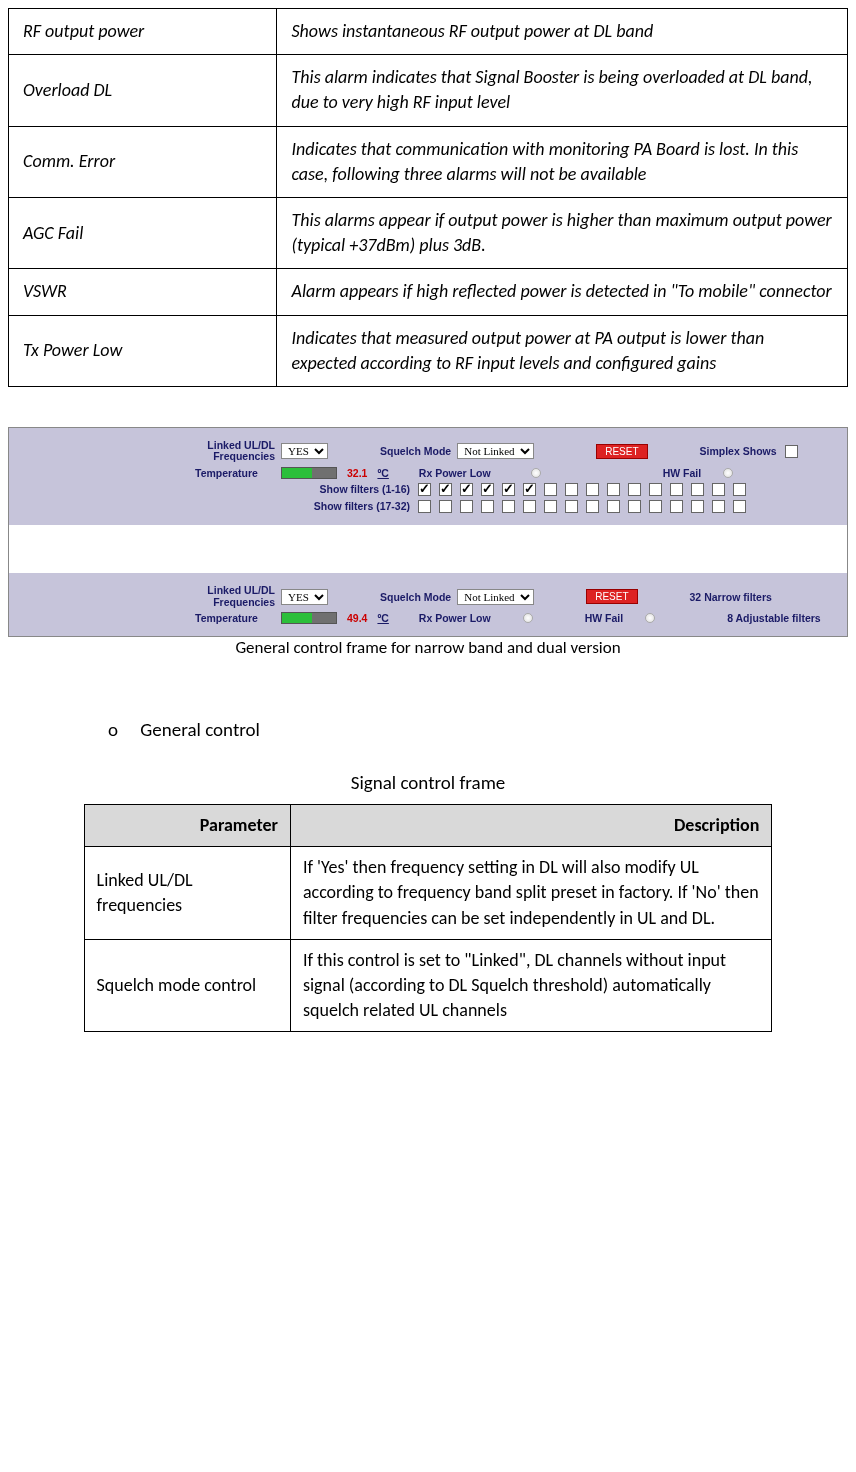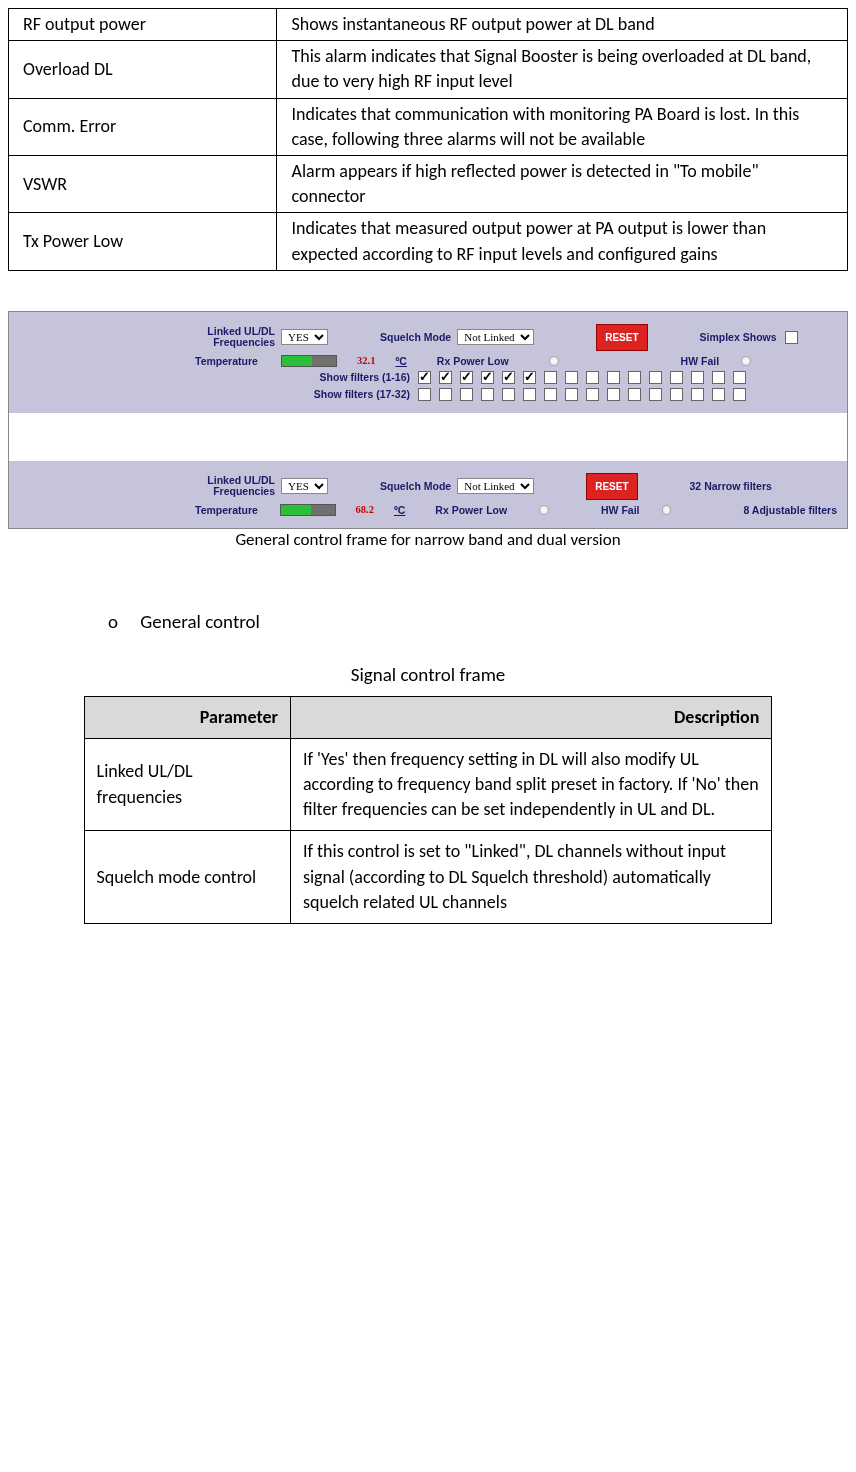--- a/index.html
+++ b/index.html
@@ -12,24 +12,25 @@
     padding: 8px;
     width: 856px;
   }
   table.desc-table {
     border-collapse: collapse;
     width: 100%;
     margin-bottom: 40px;
   }
   table.desc-table td, table.desc-table th {
     border: 1px solid #000;
-    padding: 3px 14px;
+    padding: 10px 14px;
     vertical-align: middle;
     text-align: left;
     line-height: 1.4;
+    font-style: italic;
   }
   .col1 { width: 32%; }
   .figure-container {
     border: 1px solid #888;
     margin: 40px 0 0 0;
   }
   .panel {
     background: #c6c4da;
     padding: 8px 10px 8px 10px;
     font-family: Verdana, Arial, sans-serif;
@@ -56,33 +57,33 @@
     font-size: 11px;
     border: 1px solid #888;
     background: #fff;
     padding: 0 2px;
   }
   .reset-btn {
     background: #d22;
     color: #fff;
     border: 1px solid #900;
     font-size: 10px;
-    font-weight: bold;
-    padding: 7px 8px;
+    font-weight: normal;
+    padding: 1px 8px;
     cursor: pointer;
   }
   .temp-bar {
     display: inline-block;
     width: 56px;
     height: 12px;
     background: linear-gradient(to right, #2bbf3a 0%, #2bbf3a 55%, #707070 55%, #707070 100%);
     border: 1px solid #555;
     vertical-align: middle;
   }
-  .temp-val { color: #c00; font-weight: bold; margin: 0 14px; font-family: Liberation Serif, serif; }
+  .temp-val { color: #c00; font-weight: bold; margin: 0 4px; }
   .temp-unit { color: #1a1a66; font-weight: bold; text-decoration: underline; }
   .led {
     display: inline-block;
     width: 10px; height: 10px;
     border-radius: 50%;
     background: radial-gradient(#fff,#ddd);
     border: 1px solid #aaa;
     vertical-align: middle;
   }
   .chk {
@@ -152,20 +153,24 @@
         <td class="col1">RF output power</td>
         <td>Shows instantaneous RF output power at DL band</td>
       </tr>
       <tr>
         <td class="col1">Overload DL</td>
         <td>This alarm indicates that Signal Booster is being overloaded at DL band, due to very high RF input level</td>
       </tr>
       <tr>
         <td class="col1">Comm. Error</td>
         <td>Indicates that communication with monitoring PA Board is lost. In this case, following three alarms will not be available</td>
+      </tr>
+      <tr>
+        <td class="col1">AGC Fail</td>
+        <td>This alarms appear if output power is higher than maximum output power (typical +37dBm) plus 3dB.</td>
       </tr>
       <tr>
         <td class="col1">VSWR</td>
         <td>Alarm appears if high reflected power is detected in "To mobile" connector</td>
       </tr>
       <tr>
         <td class="col1">Tx Power Low</td>
         <td>Indicates that measured output power at PA output is lower than expected according to RF input levels and configured gains</td>
       </tr>
     </tbody>
@@ -262,21 +267,21 @@
       <select class="sel"><option>Not Linked</option></select>
       <span class="spacer" style="width:40px;"></span>
       <button class="reset-btn">RESET</button>
       <span class="spacer" style="width:40px;"></span>
       <span class="lbl">32 Narrow filters</span>
     </div>
     <div class="panel-row">
       <span class="spacer" style="width:170px;"></span>
       <span class="lbl" style="width:80px;">Temperature</span>
       <span class="temp-bar"></span>
-      <span class="temp-val">68.2</span>
+      <span class="temp-val">49.4</span>
       <span class="temp-unit">ºC</span>
       <span class="spacer" style="width:18px;"></span>
       <span class="lbl">Rx Power Low</span>
       <span class="spacer" style="width:20px;"></span>
       <span class="led"></span>
       <span class="spacer" style="width:40px;"></span>
       <span class="lbl">HW Fail</span>
       <span class="spacer" style="width:10px;"></span>
       <span class="led"></span>
       <span class="spacer" style="width:60px;"></span>

